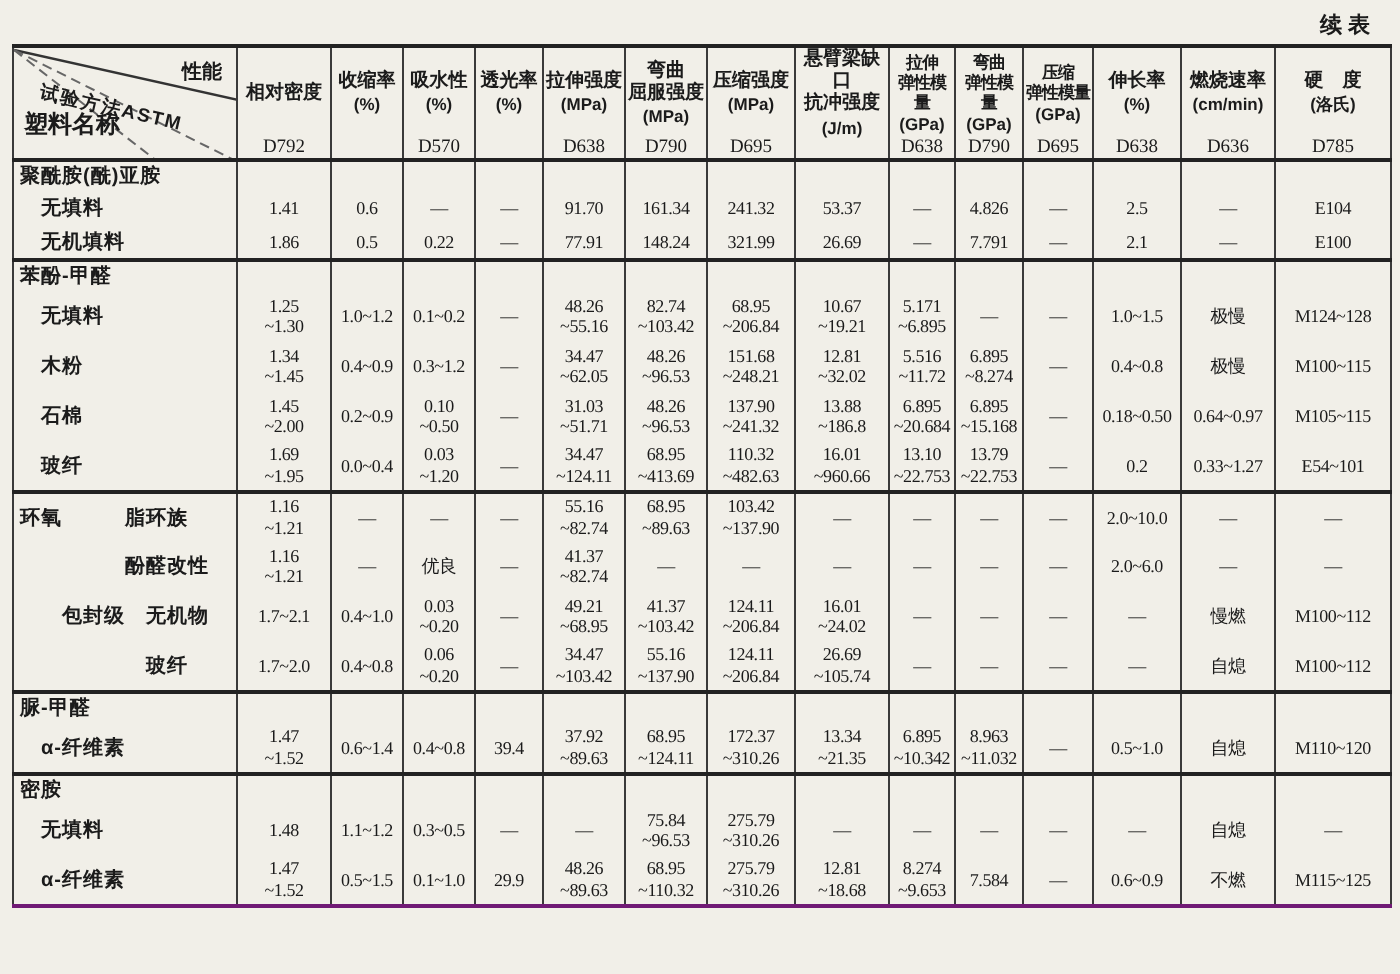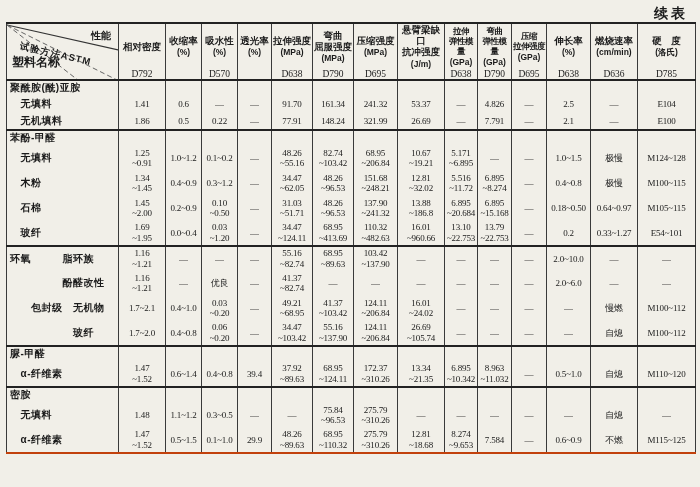--- a/index.html
+++ b/index.html
@@ -6,25 +6,25 @@
   body{
     width:700px;height:487px;
     background:#f1efe8;
     font-family:"Liberation Sans","DejaVu Sans",sans-serif;
     color:#1b1b1b;
     overflow:hidden;
   }
   .page{position:relative;padding:22px 2px 0 6px;}
   .continued{
     position:absolute;top:5px;right:12px;
-    font-size:14px;font-weight:bold;letter-spacing:3px;
+    font-size:11px;font-weight:bold;letter-spacing:3px;
   }
   table{
     border-collapse:collapse;table-layout:fixed;width:672px;
-    border-top:2px solid #222;border-bottom:2px solid #c2410c;
+    border-top:2px solid #222;border-bottom:2px solid #701a75;
   }
   th,td{
     border-left:1px solid #3a3a3a;border-right:1px solid #3a3a3a;
     padding:0 1px;text-align:center;vertical-align:middle;
     overflow:hidden;
   }
   thead{border-bottom:2px solid #222;}
   thead tr.units th{height:44px;}
   .ct{font-size:9.5px;font-weight:bold;line-height:1.18;white-space:pre-line;}
   .cu{font-size:8.5px;font-weight:bold;line-height:1.2;margin-top:1px;}
@@ -125,21 +125,21 @@
 弹性模量</div>
             <div class="cu">(GPa)</div>
           </th>
           <th class="sm">
             <div class="ct">弯曲
 弹性模量</div>
             <div class="cu">(GPa)</div>
           </th>
           <th class="sm">
             <div class="ct">压缩
-拉伸强度</div>
+弹性模量</div>
             <div class="cu">(GPa)</div>
           </th>
           <th>
             <div class="ct">伸长率</div>
             <div class="cu">(%)</div>
           </th>
           <th>
             <div class="ct">燃烧速率</div>
             <div class="cu">(cm/min)</div>
           </th>
@@ -230,21 +230,21 @@
           <td class="val"></td>
           <td class="val"></td>
           <td class="val"></td>
           <td class="val"></td>
           <td class="val"></td>
           <td class="val"></td>
         </tr>
         <tr class="r2">
           <td class="name">　无填料</td>
           <td class="val">1.25
-~0.91</td>
+~1.30</td>
           <td class="val">1.0~1.2</td>
           <td class="val">0.1~0.2</td>
           <td class="val">—</td>
           <td class="val">48.26
 ~55.16</td>
           <td class="val">82.74
 ~103.42</td>
           <td class="val">68.95
 ~206.84</td>
           <td class="val">10.67

